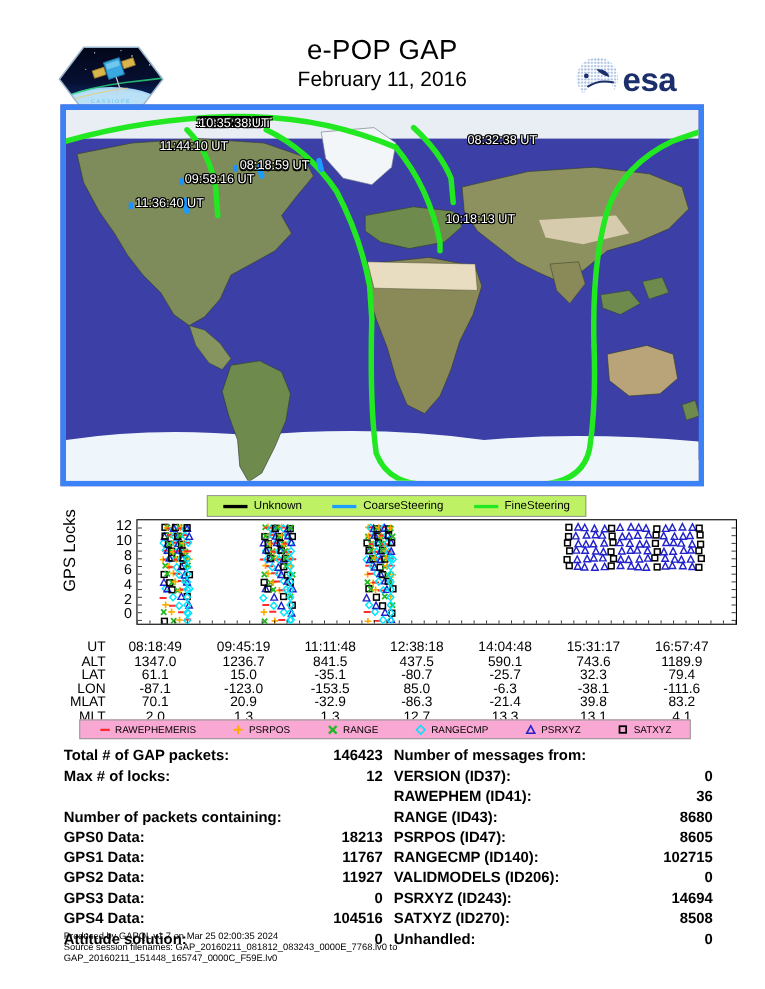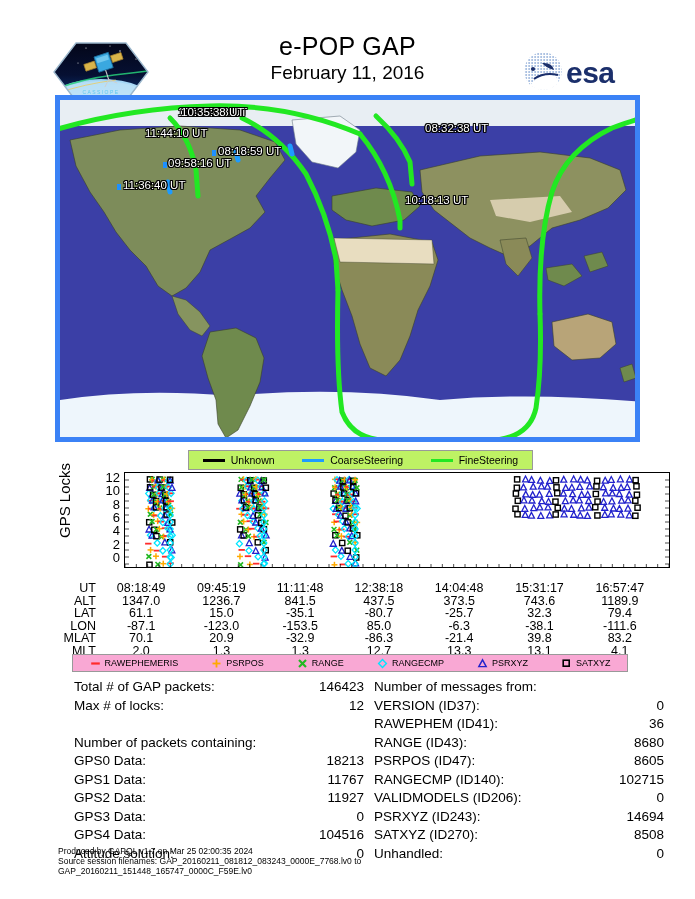--- a/index.html
+++ b/index.html
@@ -47,21 +47,21 @@
   .ecell{text-align:center;}
 
   
   #marker-legend{position:absolute;left:72px;top:654px;width:556px;height:18px;
                  border:1px solid #999;background:#f9a8d4;box-sizing:border-box;
                  display:flex;align-items:center;justify-content:space-around;}
   .mk-item{display:flex;align-items:center;gap:4px;font-size:9px;}
   .mk-glyph{width:11px;height:11px;display:inline-block;position:relative;}
 
   
-  #stats{position:absolute;left:16px;top:678px;width:580px;height:165px;font-size:13.5px;}
+  #stats{position:absolute;left:0;top:678px;width:580px;height:165px;font-size:13.5px;font-weight:bold;}
   .stat-col{position:absolute;top:0;}
   #stat-left{left:58px;width:290px;}
   #stat-right{left:358px;width:290px;}
   .stat-head{line-height:18.5px;}
   .stat-row{display:flex;justify-content:space-between;line-height:18.5px;}
   .stat-row .lbl{white-space:nowrap;}
   .stat-row .val{white-space:nowrap;}
   .spacer{height:18.5px;}
 
   
@@ -1098,21 +1098,21 @@
           <td class="ecell">14:04:48</td>
           <td class="ecell">15:31:17</td>
           <td class="ecell">16:57:47</td>
         </tr>
         <tr>
           <td class="row-key">ALT</td>
           <td class="ecell">1347.0</td>
           <td class="ecell">1236.7</td>
           <td class="ecell">841.5</td>
           <td class="ecell">437.5</td>
-          <td class="ecell">373.5</td>
+          <td class="ecell">590.1</td>
           <td class="ecell">743.6</td>
           <td class="ecell">1189.9</td>
         </tr>
         <tr>
           <td class="row-key">LAT</td>
           <td class="ecell">61.1</td>
           <td class="ecell">15.0</td>
           <td class="ecell">-35.1</td>
           <td class="ecell">-80.7</td>
           <td class="ecell">-25.7</td>

